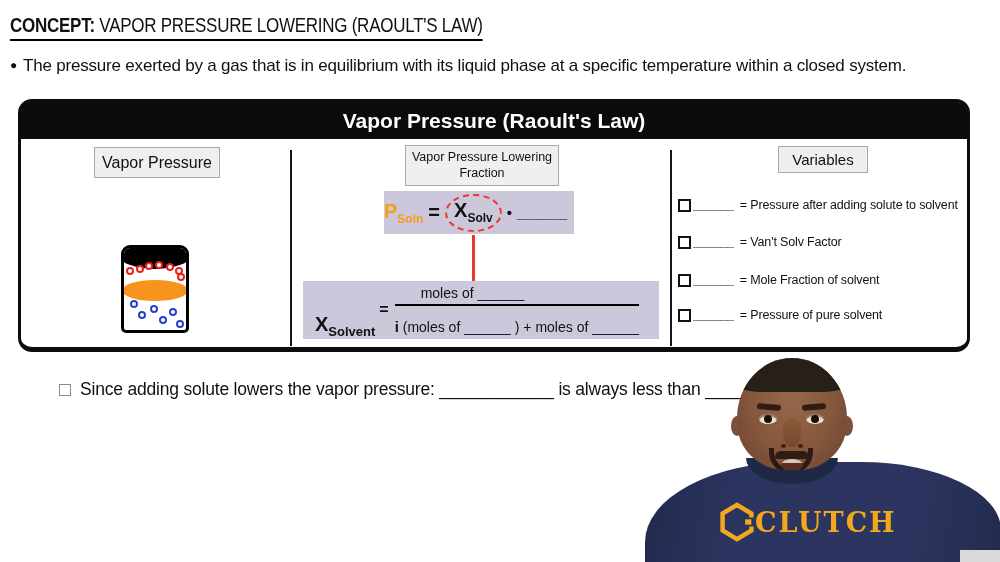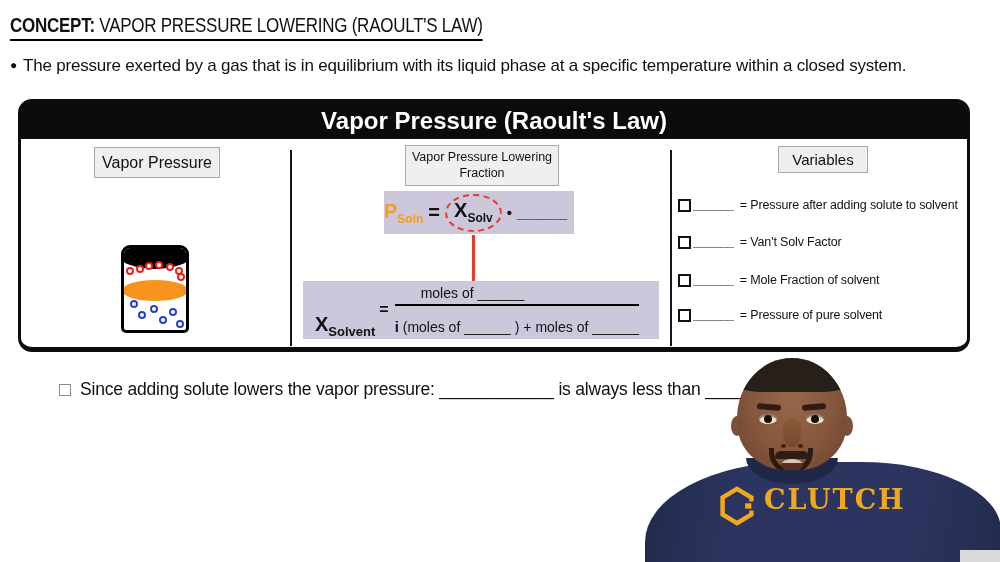--- a/index.html
+++ b/index.html
@@ -11,21 +11,21 @@
          border-bottom:2px solid #000;padding-bottom:2px;letter-spacing:-0.3px;
          transform:scaleX(0.85);transform-origin:left center;}
   .title .prefix{font-weight:bold;}
   .bullet-line{position:absolute;left:10px;top:56px;white-space:nowrap;font-size:17px;letter-spacing:-0.2px;}
   .bullet-glyph{font-size:12px;vertical-align:2px;margin-right:6px;}
 
   
   .concept-box{position:absolute;left:18px;top:99px;width:952px;height:253px;box-sizing:border-box;
                border:3px solid #0c0c0c;border-bottom-width:5px;border-radius:14px;background:#fff;}
   .box-header{height:37px;background:#0b0b0b;border-radius:9px 9px 0 0;color:#fff;text-align:center;
-              font-size:24px;font-weight:bold;line-height:37px;}
+              font-size:21px;font-weight:bold;line-height:37px;}
   .box-body{position:relative;height:209px;}
   .divider{position:absolute;top:11px;height:196px;width:2px;background:#151515;}
   .divider-1{left:269px;} .divider-2{left:649px;}
 
   .chip{position:absolute;background:#efefef;border:1px solid #a8a8a8;text-align:center;color:#111;}
   .chip-vp{left:73px;top:8px;width:124px;height:29px;font-size:16px;line-height:29px;}
   .chip-vpl{left:384px;top:6px;width:152px;height:36px;font-size:12.5px;line-height:16px;padding-top:3px;box-sizing:content-box;}
   .chip-vars{left:757px;top:7px;width:88px;height:25px;font-size:15px;line-height:25px;}
 
   
@@ -101,21 +101,21 @@
   .pupil{position:absolute;left:5px;top:1px;width:8px;height:8px;background:#1c0f06;border-radius:50%;}
   .nose{position:absolute;left:46px;top:60px;width:18px;height:29px;border-radius:42% 42% 55% 55%;
         background:linear-gradient(#8a5a3d 0%,#754729 100%);}
   .nostril{position:absolute;width:5px;height:4px;background:#3c2113;border-radius:50%;top:86px;}
   .nostril.left{left:44px;} .nostril.right{left:61px;}
   .goatee{position:absolute;left:32px;top:90px;width:44px;height:26px;border:5px solid #2c1b12;border-top:none;
           border-radius:0 0 26px 26px;box-sizing:border-box;background:transparent;}
   .mustache{position:absolute;left:38px;top:93px;width:34px;height:8px;background:#2f1d14;border-radius:8px 8px 3px 3px;}
   .mouth{position:absolute;left:44px;top:101px;width:22px;height:12px;border-radius:50%;
          background:linear-gradient(#d8c7b4 0 35%,#5d2c22 35%);}
-  .logo-row{position:absolute;left:74px;top:134px;display:flex;gap:9px;}
+  .logo-row{position:absolute;left:74px;top:150px;display:flex;align-items:center;}
   .brand-text{font-family:"DejaVu Serif",serif;font-weight:bold;font-size:27px;letter-spacing:2px;
               color:var(--brand-gold);line-height:1;}
   .corner-strip{position:absolute;left:960px;top:550px;width:40px;height:12px;background:#d9d9d9;}
 </style>
 </head>
 <body>
 
 <div class="stage">
 
   <div class="title"><span class="prefix">CONCEPT:</span><span> VAPOR PRESSURE LOWERING (RAOULT'S LAW)</span></div>

